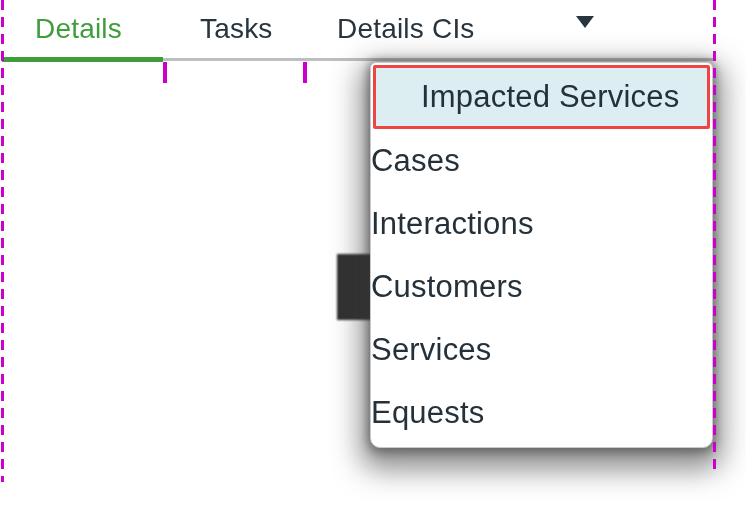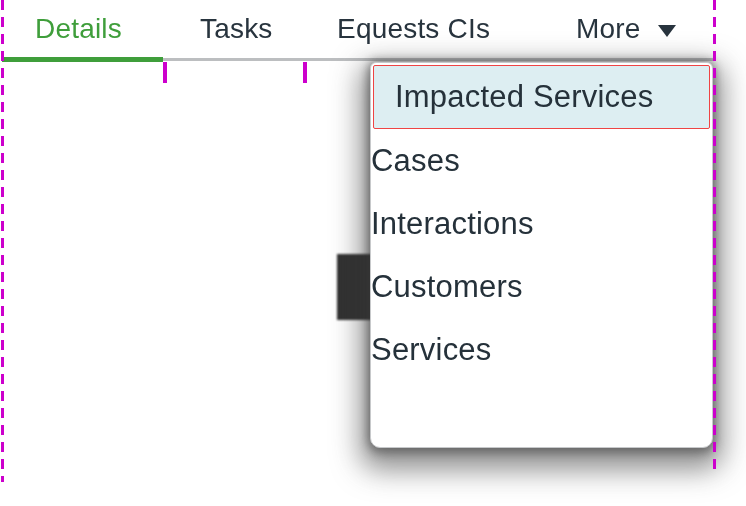--- a/index.html
+++ b/index.html
@@ -101,51 +101,51 @@
     font-size: 31px;
     color: #25313a;
     letter-spacing: 0.2px;
     white-space: nowrap;
     cursor: default;
   }
   .menu-item.highlighted {
     box-sizing: border-box;
     height: 64px;
     margin: 2px 2px 0 2px;
-    padding-left: 21px;
-    border: 1px solid #ef4444;
+    padding-left: 45px;
+    border: 3px solid #ef4444;
     background: #ddeef2;
     border-radius: 2px;
   }
 </style>
 </head>
 <body>
 
 <div class="stage">
 
   <div class="guide guide-left"></div>
   <div class="guide guide-right"></div>
 
   <div class="tab tab-details active">Details</div>
   <div class="tab tab-tasks">Tasks</div>
-  <div class="tab tab-affected">Equests CIs</div>
+  <div class="tab tab-affected">Details CIs</div>
   <div class="tab tab-more">
-    <span>More</span>
     <span class="caret-down"></span>
   </div>
 
   <div class="underline-active"></div>
   <div class="rule-gray"></div>
 
   <div class="tick tick-1"></div>
   <div class="tick tick-2"></div>
 
   <div class="shadow-artifact"></div>
 
   <div class="menu">
     <div class="menu-item highlighted">Impacted Services</div>
     <div class="menu-item">Cases</div>
     <div class="menu-item">Interactions</div>
     <div class="menu-item">Customers</div>
     <div class="menu-item">Services</div>
+    <div class="menu-item">Equests</div>
   </div>
 
 </div>
 
 </body></html>

